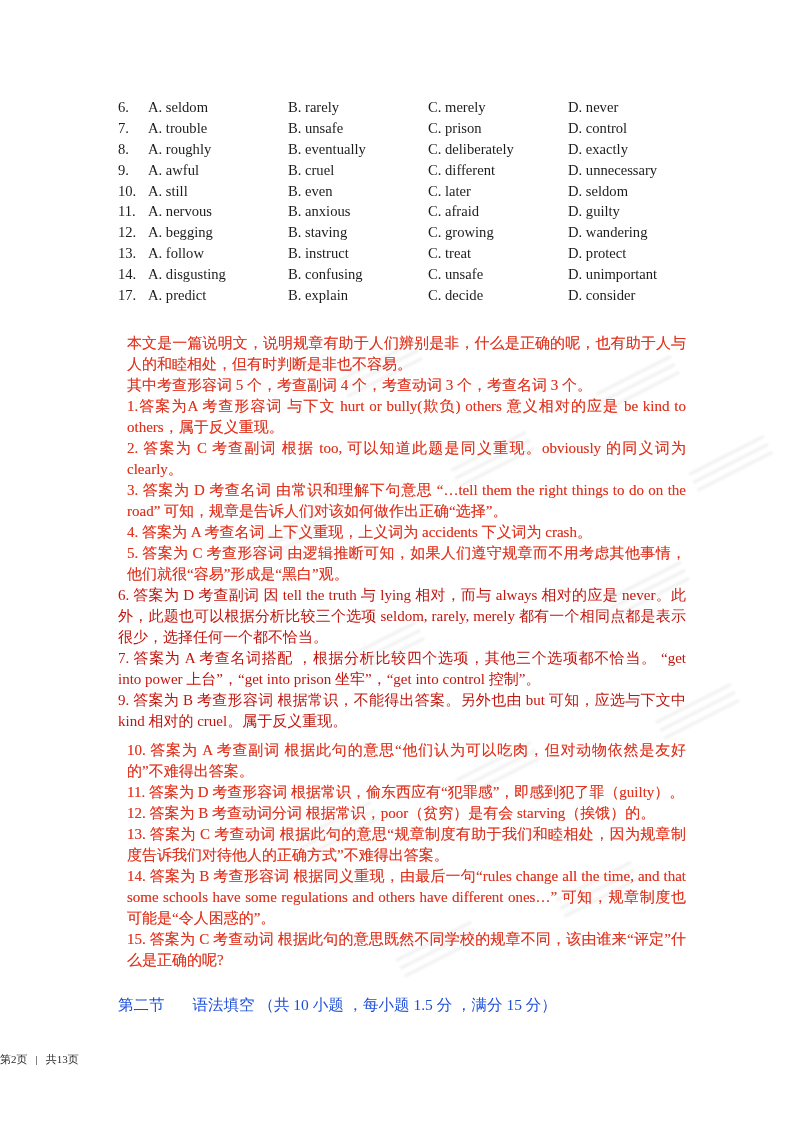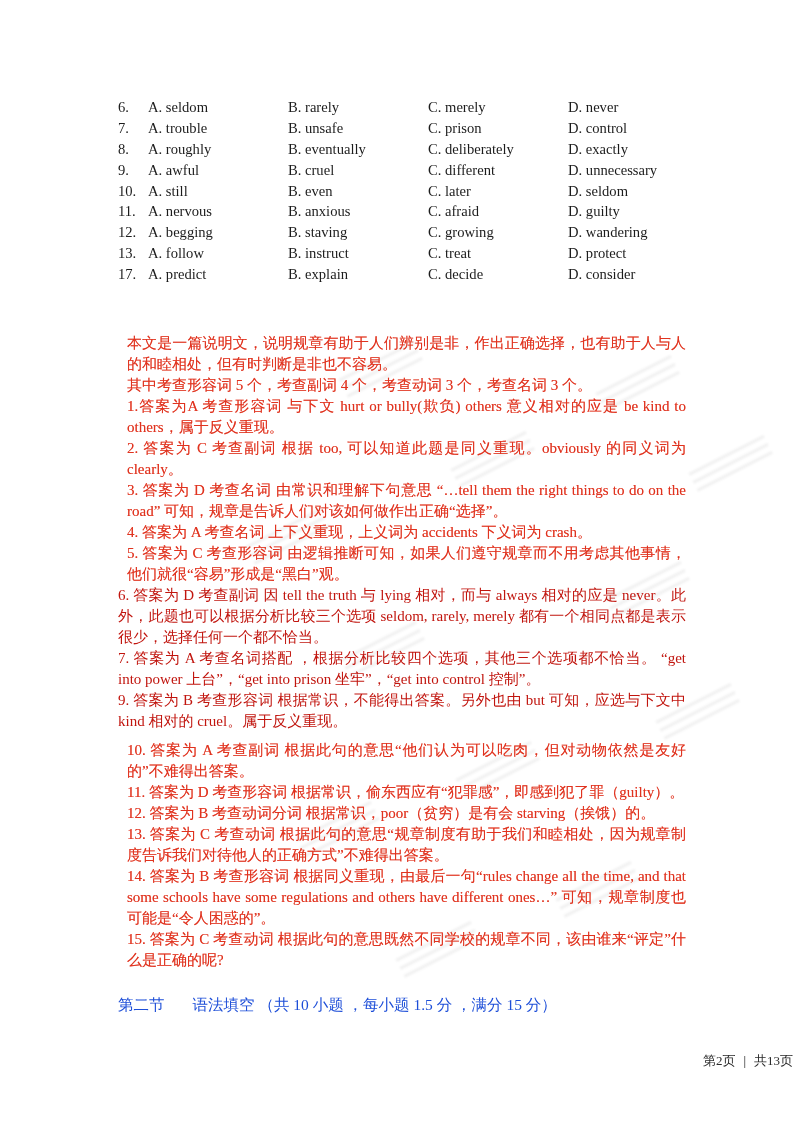--- a/index.html
+++ b/index.html
@@ -48,21 +48,21 @@
   
   .section2{
     position:absolute;left:118px;top:995px;
     font-size:15.5px;color:#1d4ed8;white-space:nowrap;
   }
   .section2 .sec-label{margin-right:28px;}
 
   
   .footer{
     position:absolute;left:0;top:1052px;width:100%;
-    text-align:right;font-size:13px;color:#2a2a2a;
+    text-align:left;font-size:11px;color:#2a2a2a;
   }
   .footer .sep{margin:0 8px;color:#111;}
 </style>
 </head>
 <body>
 
 <div class="page">
 
   <div class="wm" style="left:338px;top:356px;"></div>
   <div class="wm" style="left:595px;top:370px;"></div>
@@ -135,33 +135,40 @@
     </div>
 
     <div class="opt-row">
       <span>13.</span>
       <span>A. follow</span>
       <span>B. instruct</span>
       <span>C. treat</span>
       <span>D. protect</span>
     </div>
 
+    <div class="opt-row">
+      <span>14.</span>
+      <span>A. disgusting</span>
+      <span>B. confusing</span>
+      <span>C. unsafe</span>
+      <span>D. unimportant</span>
+    </div>
 
     <div class="opt-row">
       <span>17.</span>
       <span>A. predict</span>
       <span>B. explain</span>
       <span>C. decide</span>
       <span>D. consider</span>
     </div>
   </div>
 
   <div class="analysis">
     <div class="intro-group red-bright-soft">
-      <p>本文是一篇说明文，说明规章有助于人们辨别是非，作出正确选择，也有助于人与人的和睦相处，但有时判断是非也不容易。</p>
+      <p>本文是一篇说明文，说明规章有助于人们辨别是非，什么是正确的呢，也有助于人与人的和睦相处，但有时判断是非也不容易。</p>
       <p>其中考查形容词 5 个，考查副词 4 个，考查动词 3 个，考查名词 3 个。</p>
       <div>
     <p class="item-line">1.答案为A 考查形容词 与下文 hurt or bully(欺负)  others  意义相对的应是 be kind to others，属于反义重现。</p>
 
     <p class="item-line">2. 答案为 C 考查副词 根据 too, 可以知道此题是同义重现。obviously 的同义词为 clearly。</p>
 
     <p class="item-line">3. 答案为 D 考查名词 由常识和理解下句意思 “…tell them the right things to do on the road” 可知，规章是告诉人们对该如何做作出正确“选择”。</p>
 
     <p class="item-line">4. 答案为 A 考查名词 上下义重现，上义词为 accidents 下义词为 crash。</p>
 

